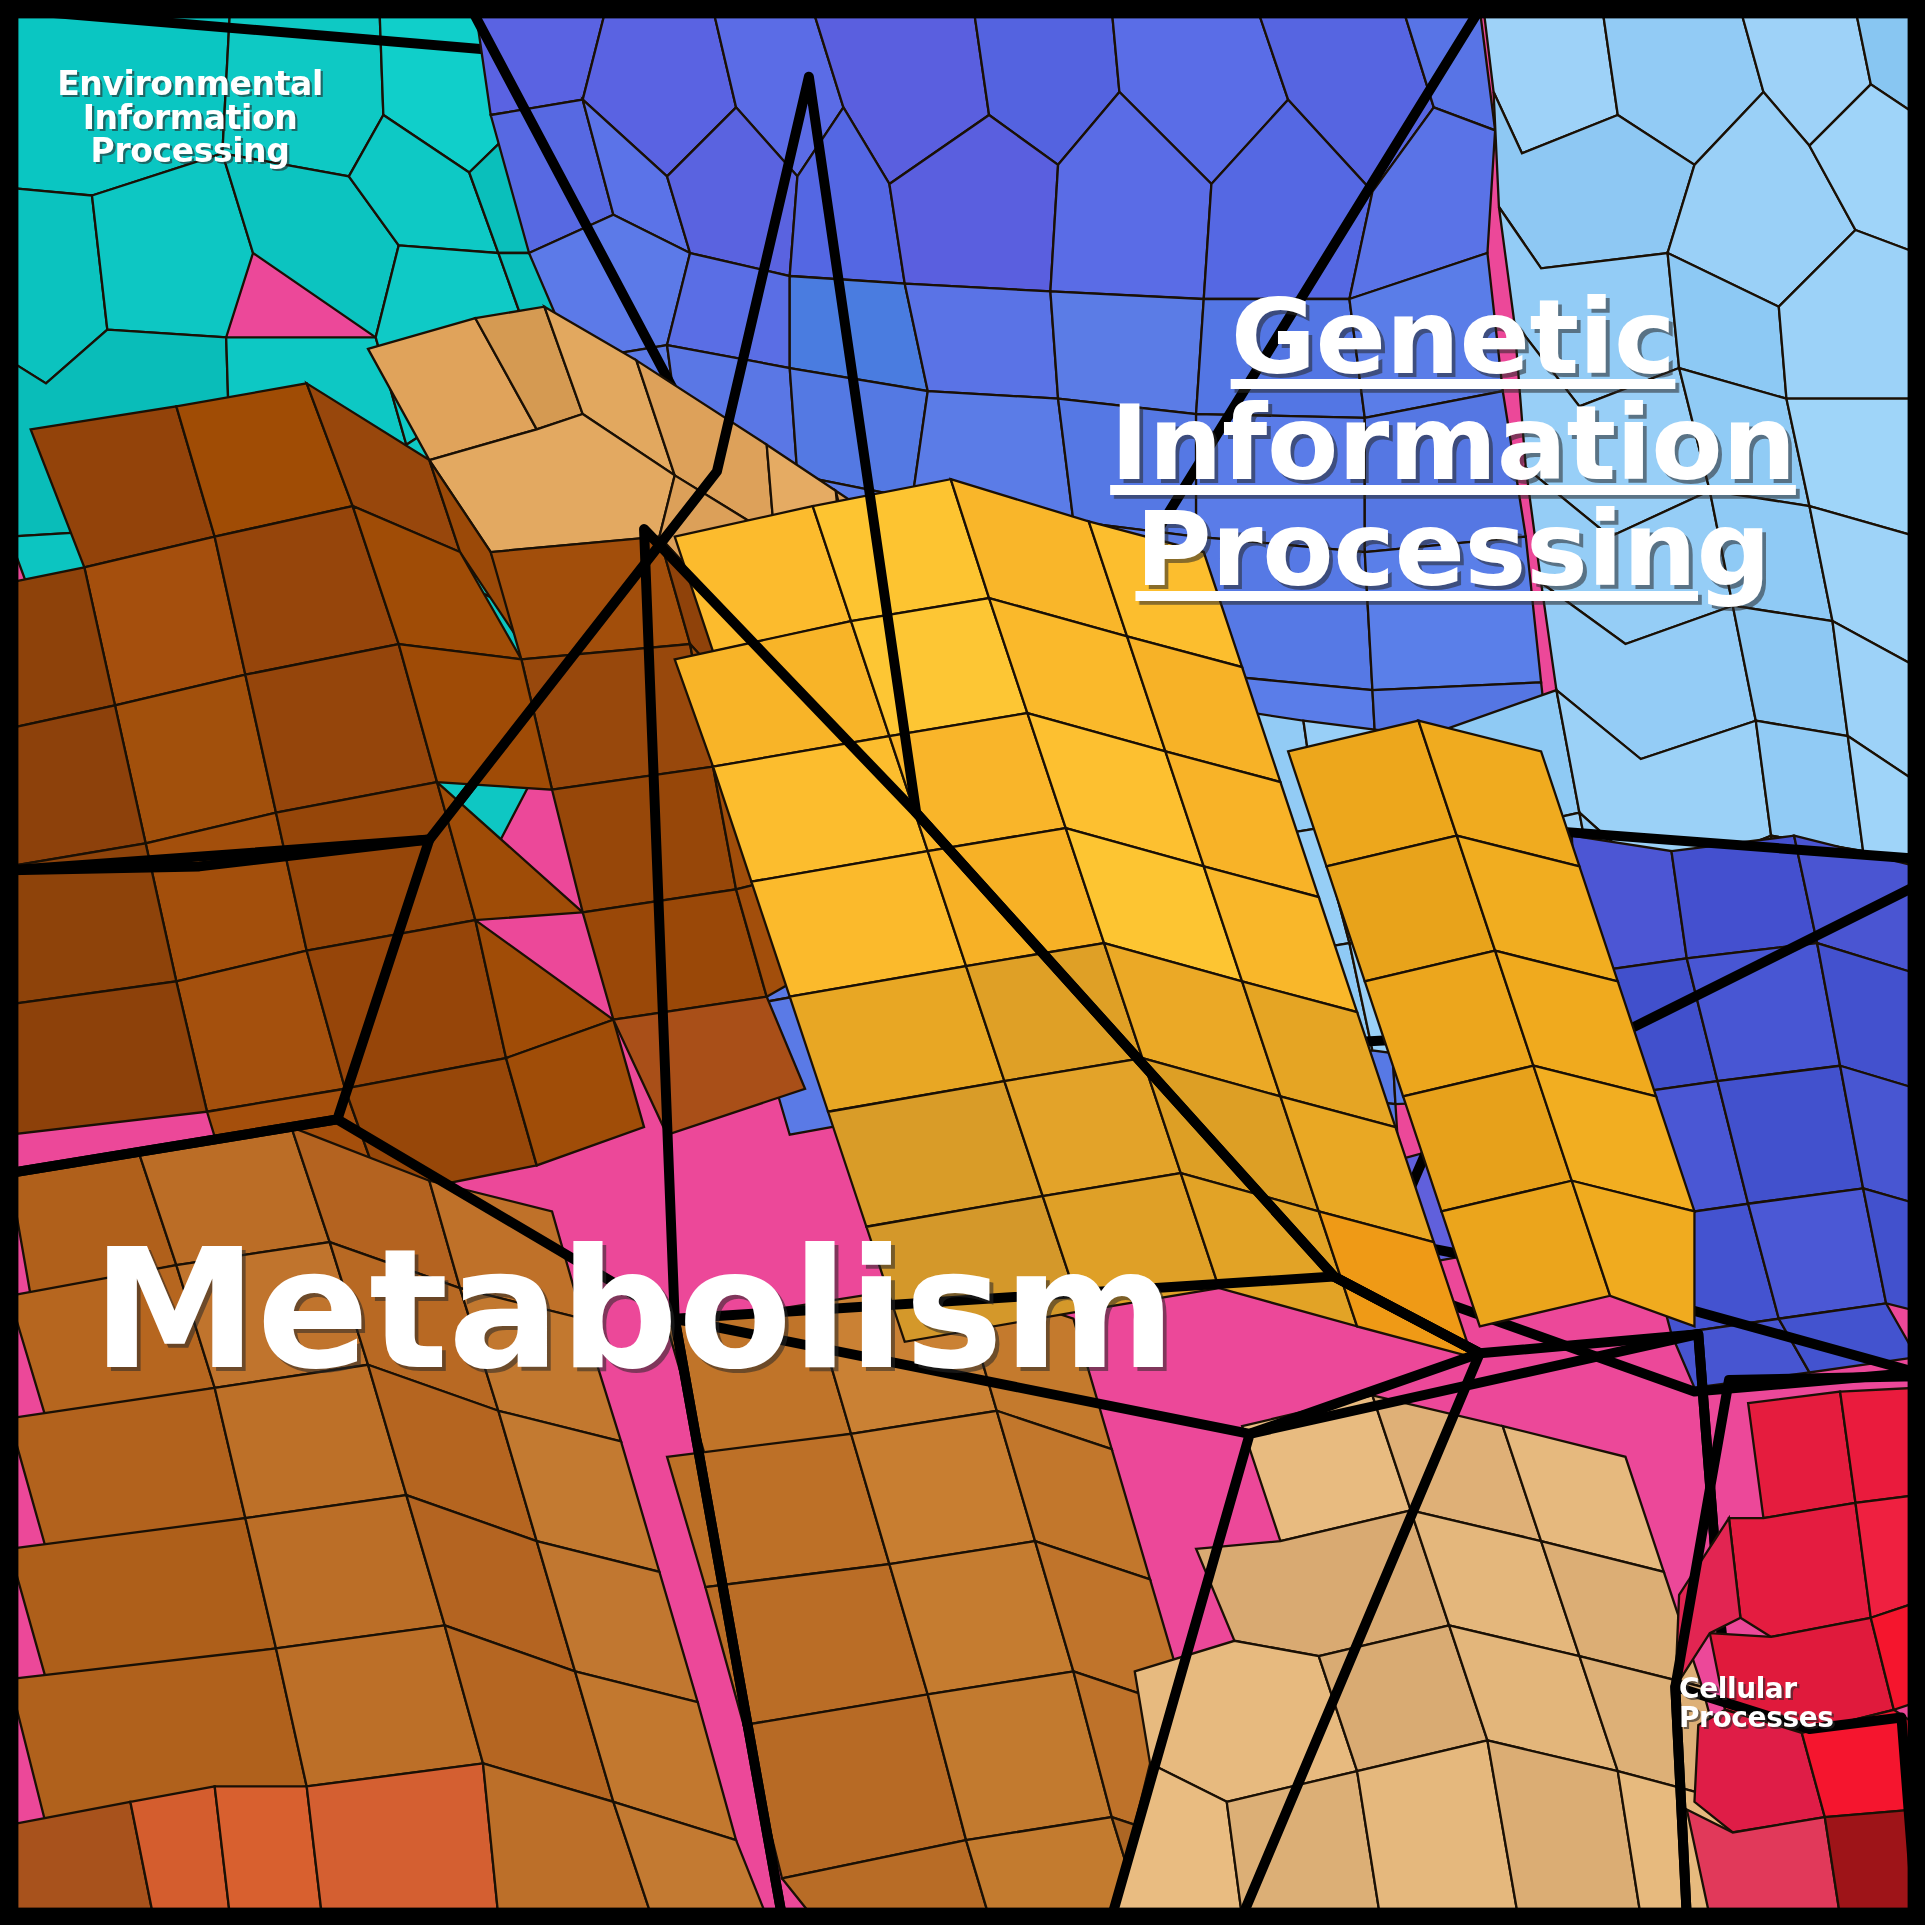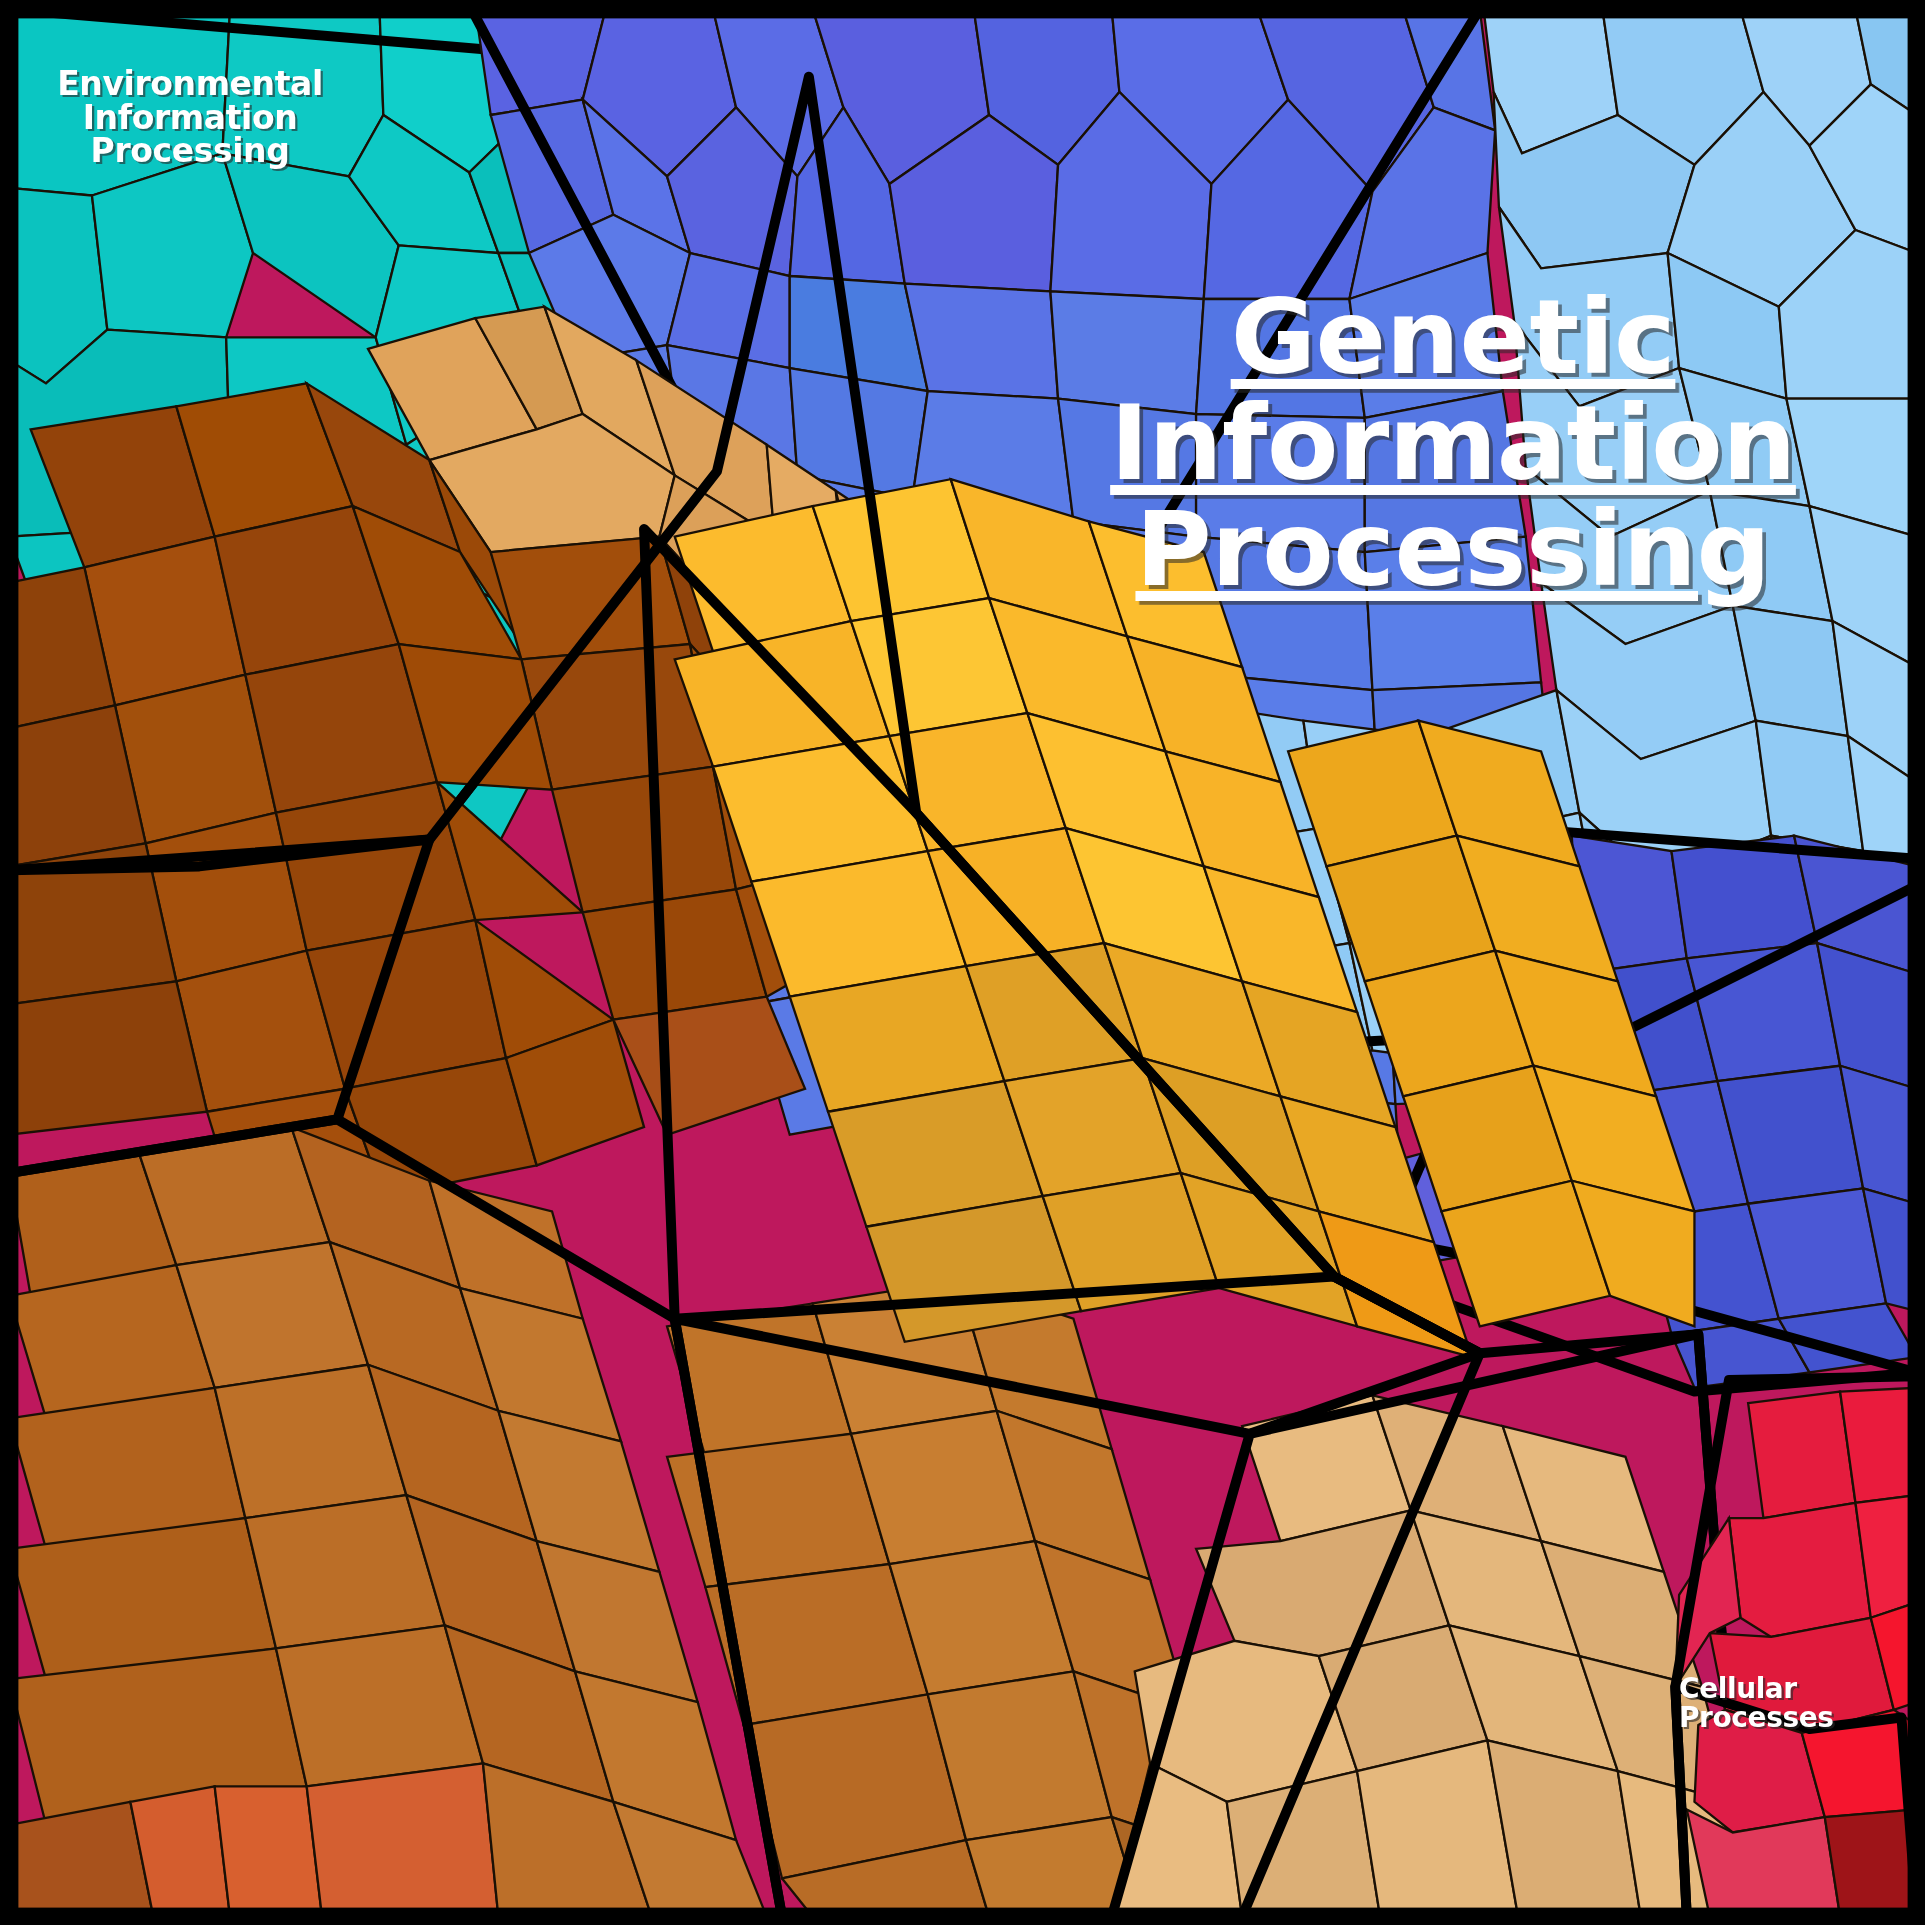--- a/index.html
+++ b/index.html
@@ -4,21 +4,21 @@
 <style>
   html, body {
     margin: 0;
     padding: 0;
     background: #000000;
   }
   #stage {
     position: relative;
     width: 1926px;
     height: 1926px;
-    background: #be185d;
+    background: #ec4899;
     overflow: hidden;
     font-family: "DejaVu Sans", "Liberation Sans", sans-serif;
   }
   #voronoi-svg {
     position: absolute;
     left: 0; top: 0;
     width: 1926px;
     height: 1926px;
     display: block;
   }
@@ -412,18 +412,19 @@
 </svg>
 
 <div class="label label-env">Environmental
 Information
 Processing</div>
 
 <div class="label label-gen">Genetic
 Information
 Processing</div>
 
+<div class="label label-met">Metabolism</div>
 
 <div class="label label-cel">Cellular
 Processes</div>
 
 </div>
 
 
 </body></html>

